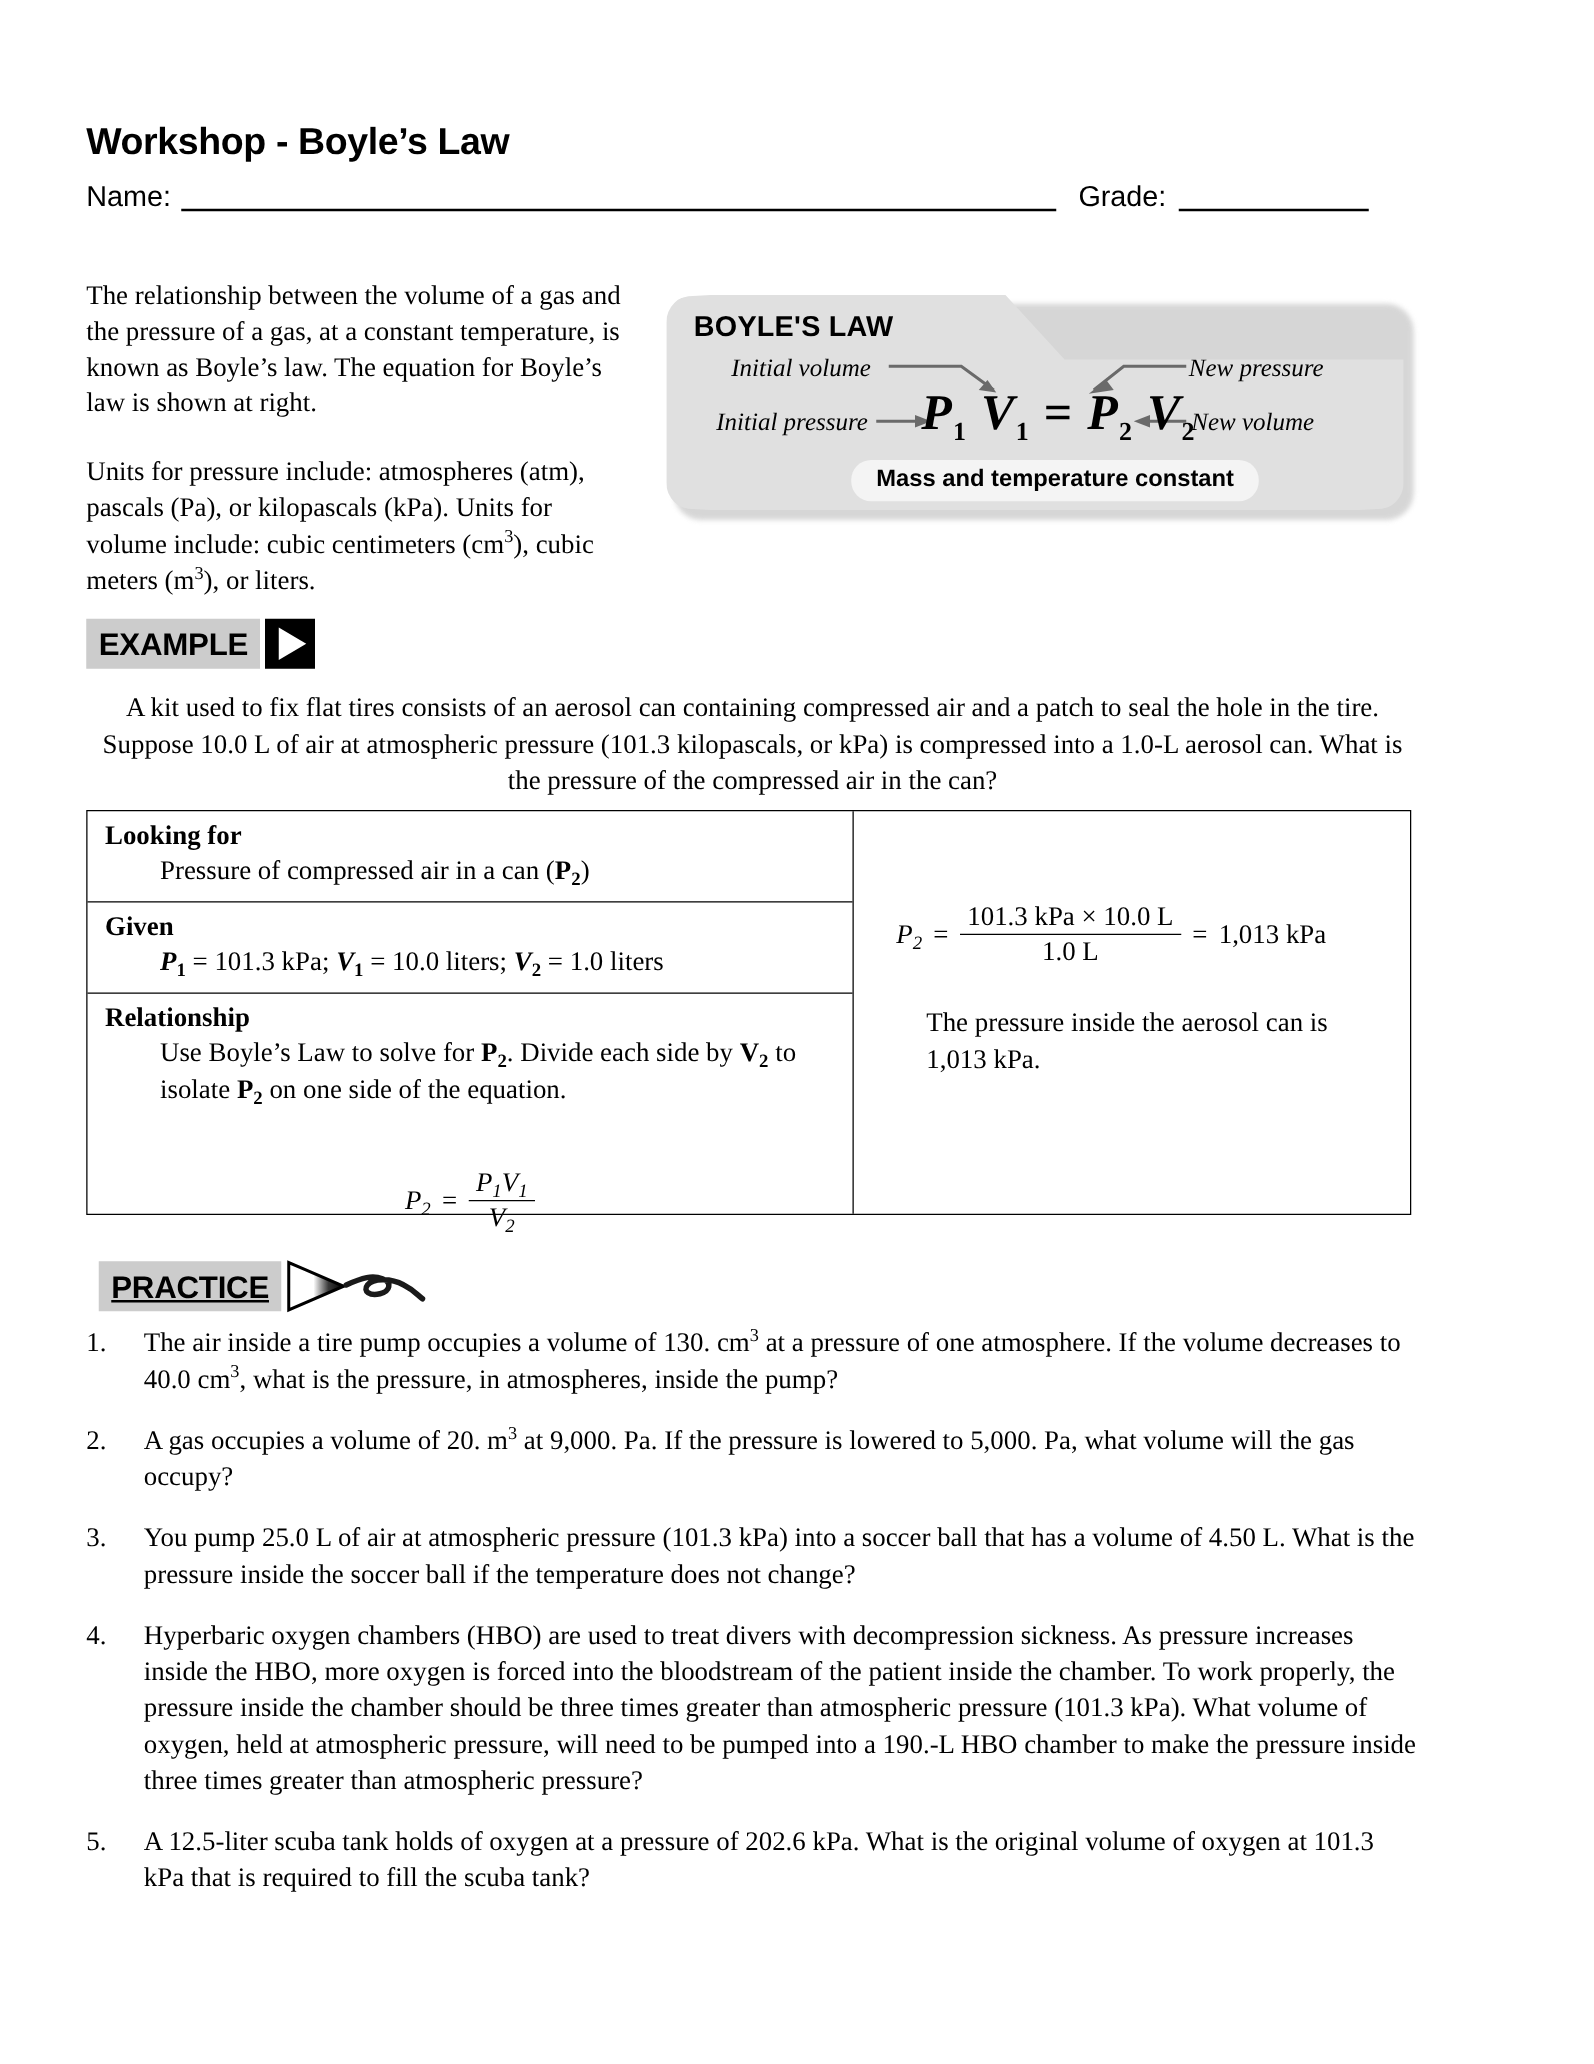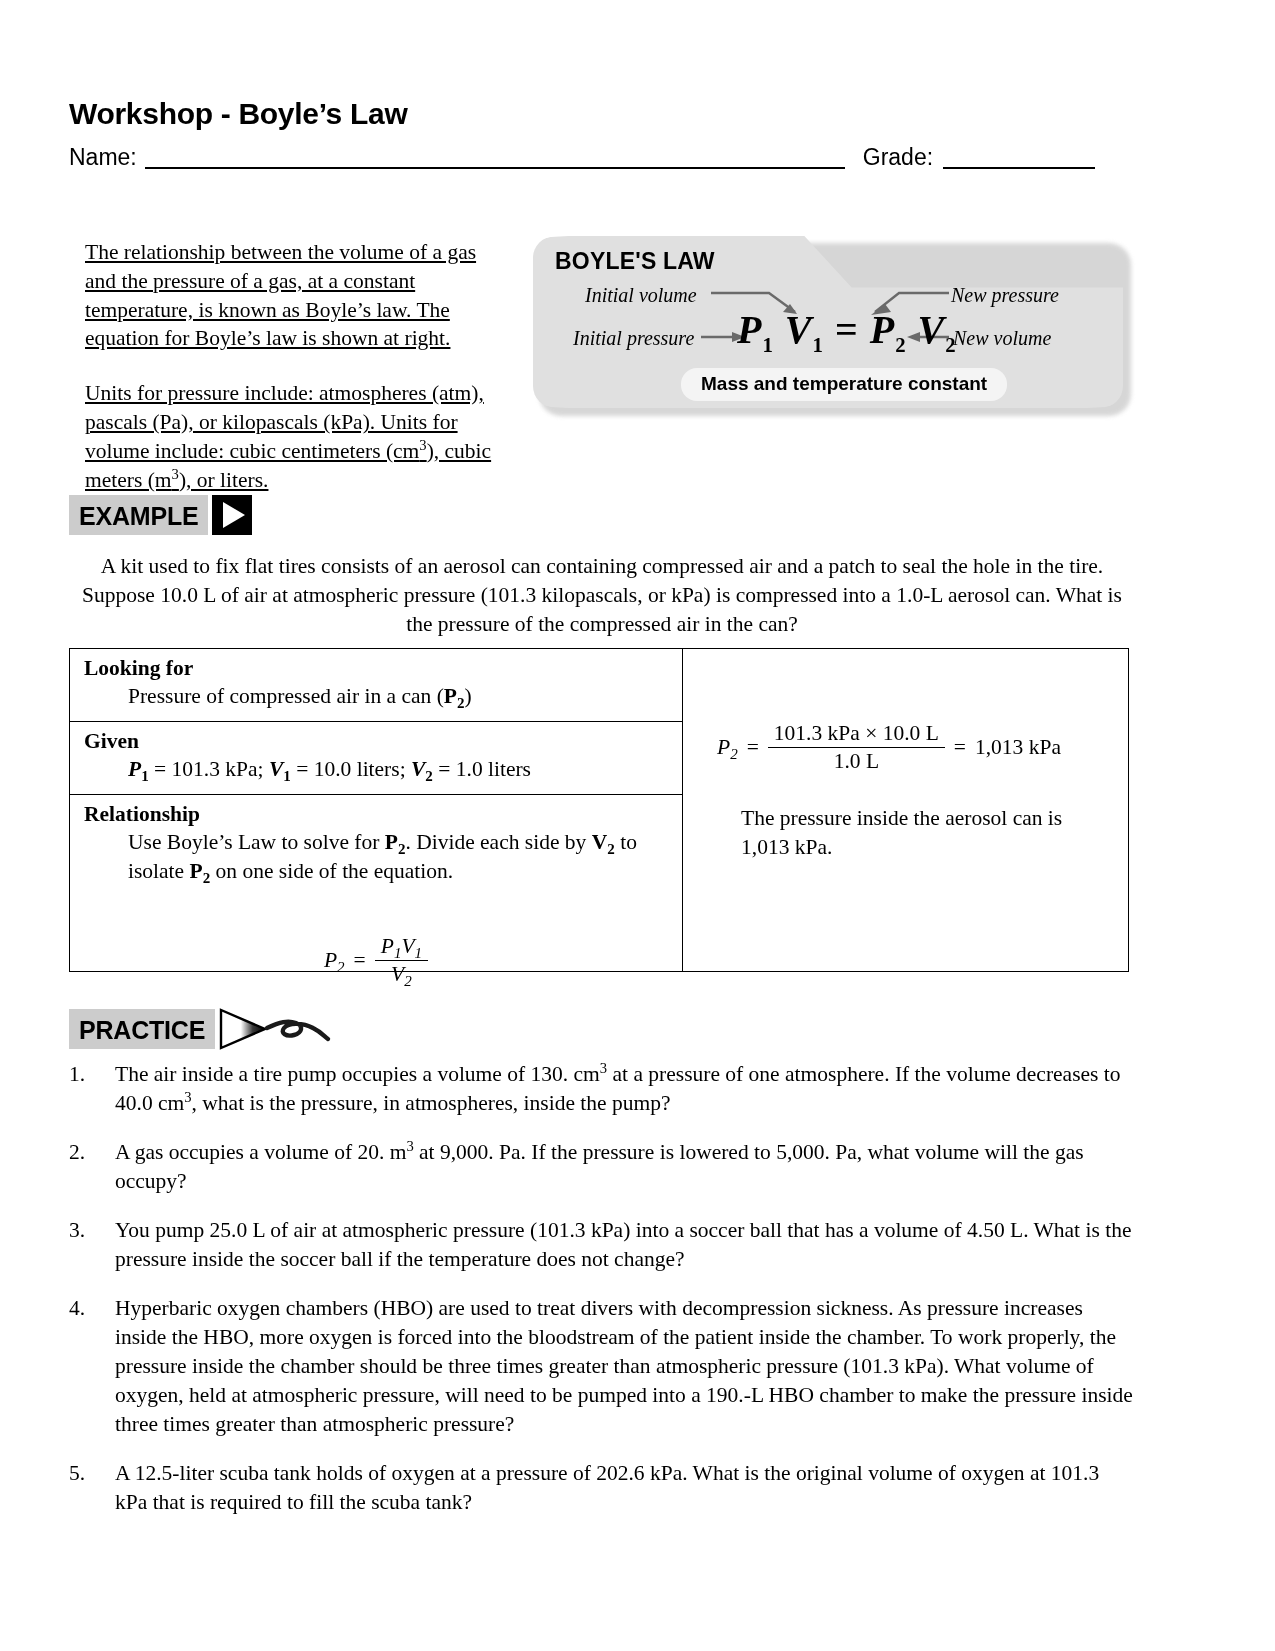--- a/index.html
+++ b/index.html
@@ -55,21 +55,21 @@
 
   
   .intro {
     position: absolute;
     left: 69px;
     top: 222px;
     width: 440px;
     font-size: 21.5px;
     line-height: 28.8px;
   }
-  .intro p { margin: 16px; text-decoration: underline; }
+  .intro p { margin: 0; }
   .intro p + p { margin-top: 26px; }
   sup.sm { font-size: 0.68em; vertical-align: super; line-height: 0; }
 
   
   .callout-wrap {
     position: absolute;
     left: 533px;
     top: 236px;
     width: 598px;
     height: 180px;
@@ -166,21 +166,21 @@
   .banner .tag {
     background: #cccccc;
     font-family: "Liberation Sans", sans-serif;
     font-weight: bold;
     font-size: 25px;
     letter-spacing: -0.2px;
     padding: 8px 10px 4px 10px;
     line-height: 1.1;
   }
   .banner-example { left: 69px; top: 495px; }
-  .banner-practice { left: 69px; top: 1007px; }
+  .banner-practice { left: 79px; top: 1007px; text-decoration: underline; }
 
   .play-box {
     width: 40px; height: 40px;
     background: #000;
     margin-left: 4px;
     position: relative;
   }
   .play-box::after {
     content: "";
     position: absolute;

